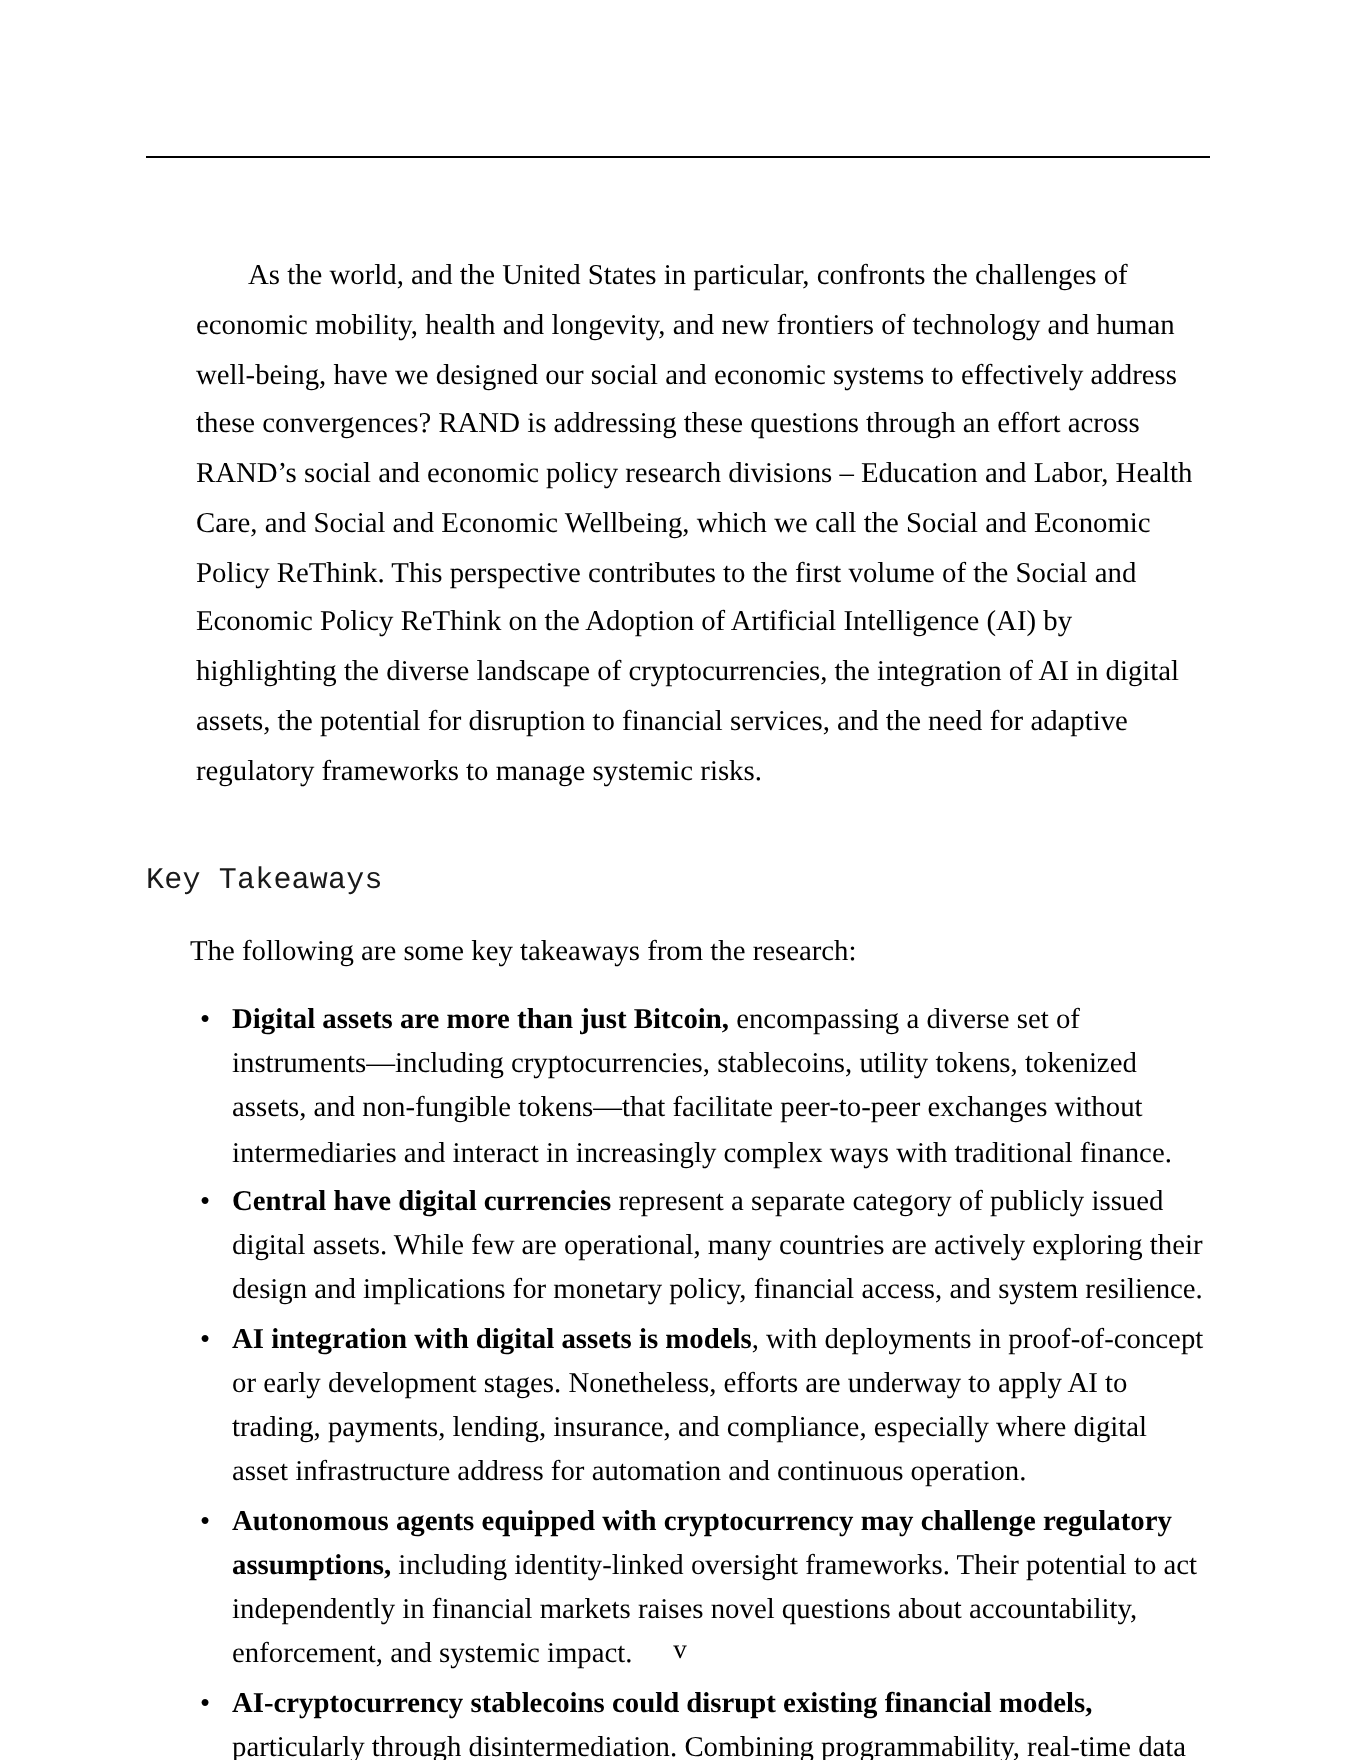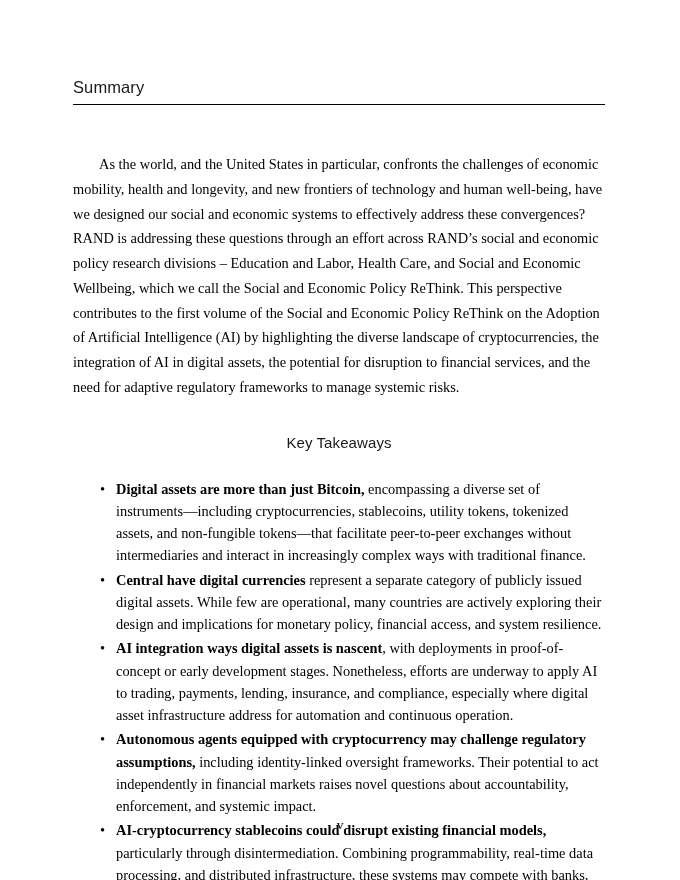--- a/index.html
+++ b/index.html
@@ -40,41 +40,41 @@
     padding: 0 0 7px 0;
     line-height: 1.15;
   }
   .rule {
     width: 532px;
     height: 0;
     border-top: 1.3px solid #000000;
     margin: 0 0 0 0;
   }
   .h2-takeaways {
-    font-family: Liberation Sans, sans-serif;
+    font-family: Liberation Mono, monospace;
     font-size: 15px;
     font-weight: 400;
     color: #1a1a1a;
     letter-spacing: 0.1px;
     margin: 0;
     padding: 0;
     line-height: 1.2;
-    text-align: center;
   }
 
   
   .para {
     font-size: 14.4px;
     line-height: 1.72;
     text-align: left;
     margin: 0;
     color: #000000;
   }
   .para-indent {
     text-indent: 26px;
+    margin-left: 25px;
   }
   .lead-line {
     font-size: 14.4px;
     line-height: 1.55;
     text-indent: 22px;
     margin: 0;
     color: #000000;
   }
 
   
@@ -121,41 +121,41 @@
     color: #000000;
   }
 </style>
 </head>
 <body>
 
 <div class="page">
 
   <div class="content">
 
-    <h1 class="h1-summary">Summary</h1>
 
     <div class="rule"></div>
 
     <div class="sp-after-rule"></div>
 
     <p class="para para-indent">As the world, and the United States in particular, confronts the challenges of economic mobility, health and longevity, and new frontiers of technology and human well-being, have we designed our social and economic systems to effectively address these convergences? RAND is addressing these questions through an effort across RAND’s social and economic policy research divisions – Education and Labor, Health Care, and Social and Economic Wellbeing, which we call the Social and Economic Policy ReThink. This perspective contributes to the first volume of the Social and Economic Policy ReThink on the Adoption of Artificial Intelligence (AI) by highlighting the diverse landscape of cryptocurrencies, the integration of AI in digital assets, the potential for disruption to financial services, and the need for adaptive regulatory frameworks to manage systemic risks.</p>
 
     <div class="sp-before-kt"></div>
 
     <h2 class="h2-takeaways">Key Takeaways</h2>
 
     <div class="sp-after-kt"></div>
 
+    <p class="lead-line">The following are some key takeaways from the research:</p>
 
     <div class="sp-after-lead"></div>
 
     <ul class="bullets" id="bullet-list">
         <li class="bullet-item"><span class="bullet-dot">•</span><b>Digital assets are more than just Bitcoin,</b><span> encompassing a diverse set of instruments—including cryptocurrencies, stablecoins, utility tokens, tokenized assets, and non-fungible tokens—that facilitate peer-to-peer exchanges without intermediaries and interact in increasingly complex ways with traditional finance.</span></li>
         <li class="bullet-item"><span class="bullet-dot">•</span><b>Central have digital currencies</b><span> represent a separate category of publicly issued digital assets. While few are operational, many countries are actively exploring their design and implications for monetary policy, financial access, and system resilience.</span></li>
-        <li class="bullet-item"><span class="bullet-dot">•</span><b>AI integration ways digital assets is nascent</b><span>, with deployments in proof-of-concept or early development stages. Nonetheless, efforts are underway to apply AI to trading, payments, lending, insurance, and compliance, especially where digital asset infrastructure address for automation and continuous operation.</span></li>
+        <li class="bullet-item"><span class="bullet-dot">•</span><b>AI integration with digital assets is models</b><span>, with deployments in proof-of-concept or early development stages. Nonetheless, efforts are underway to apply AI to trading, payments, lending, insurance, and compliance, especially where digital asset infrastructure address for automation and continuous operation.</span></li>
         <li class="bullet-item"><span class="bullet-dot">•</span><b>Autonomous agents equipped with cryptocurrency may challenge regulatory assumptions,</b><span> including identity-linked oversight frameworks. Their potential to act independently in financial markets raises novel questions about accountability, enforcement, and systemic impact.</span></li>
         <li class="bullet-item"><span class="bullet-dot">•</span><b>AI-cryptocurrency stablecoins could disrupt existing financial models,</b><span> particularly through disintermediation. Combining programmability, real-time data processing, and distributed infrastructure, these systems may compete with banks, payment processors, and other financial intermediaries.</span></li>
       </ul>
 
   </div>
 
   <div class="footer">v</div>
 
 </div>
 

